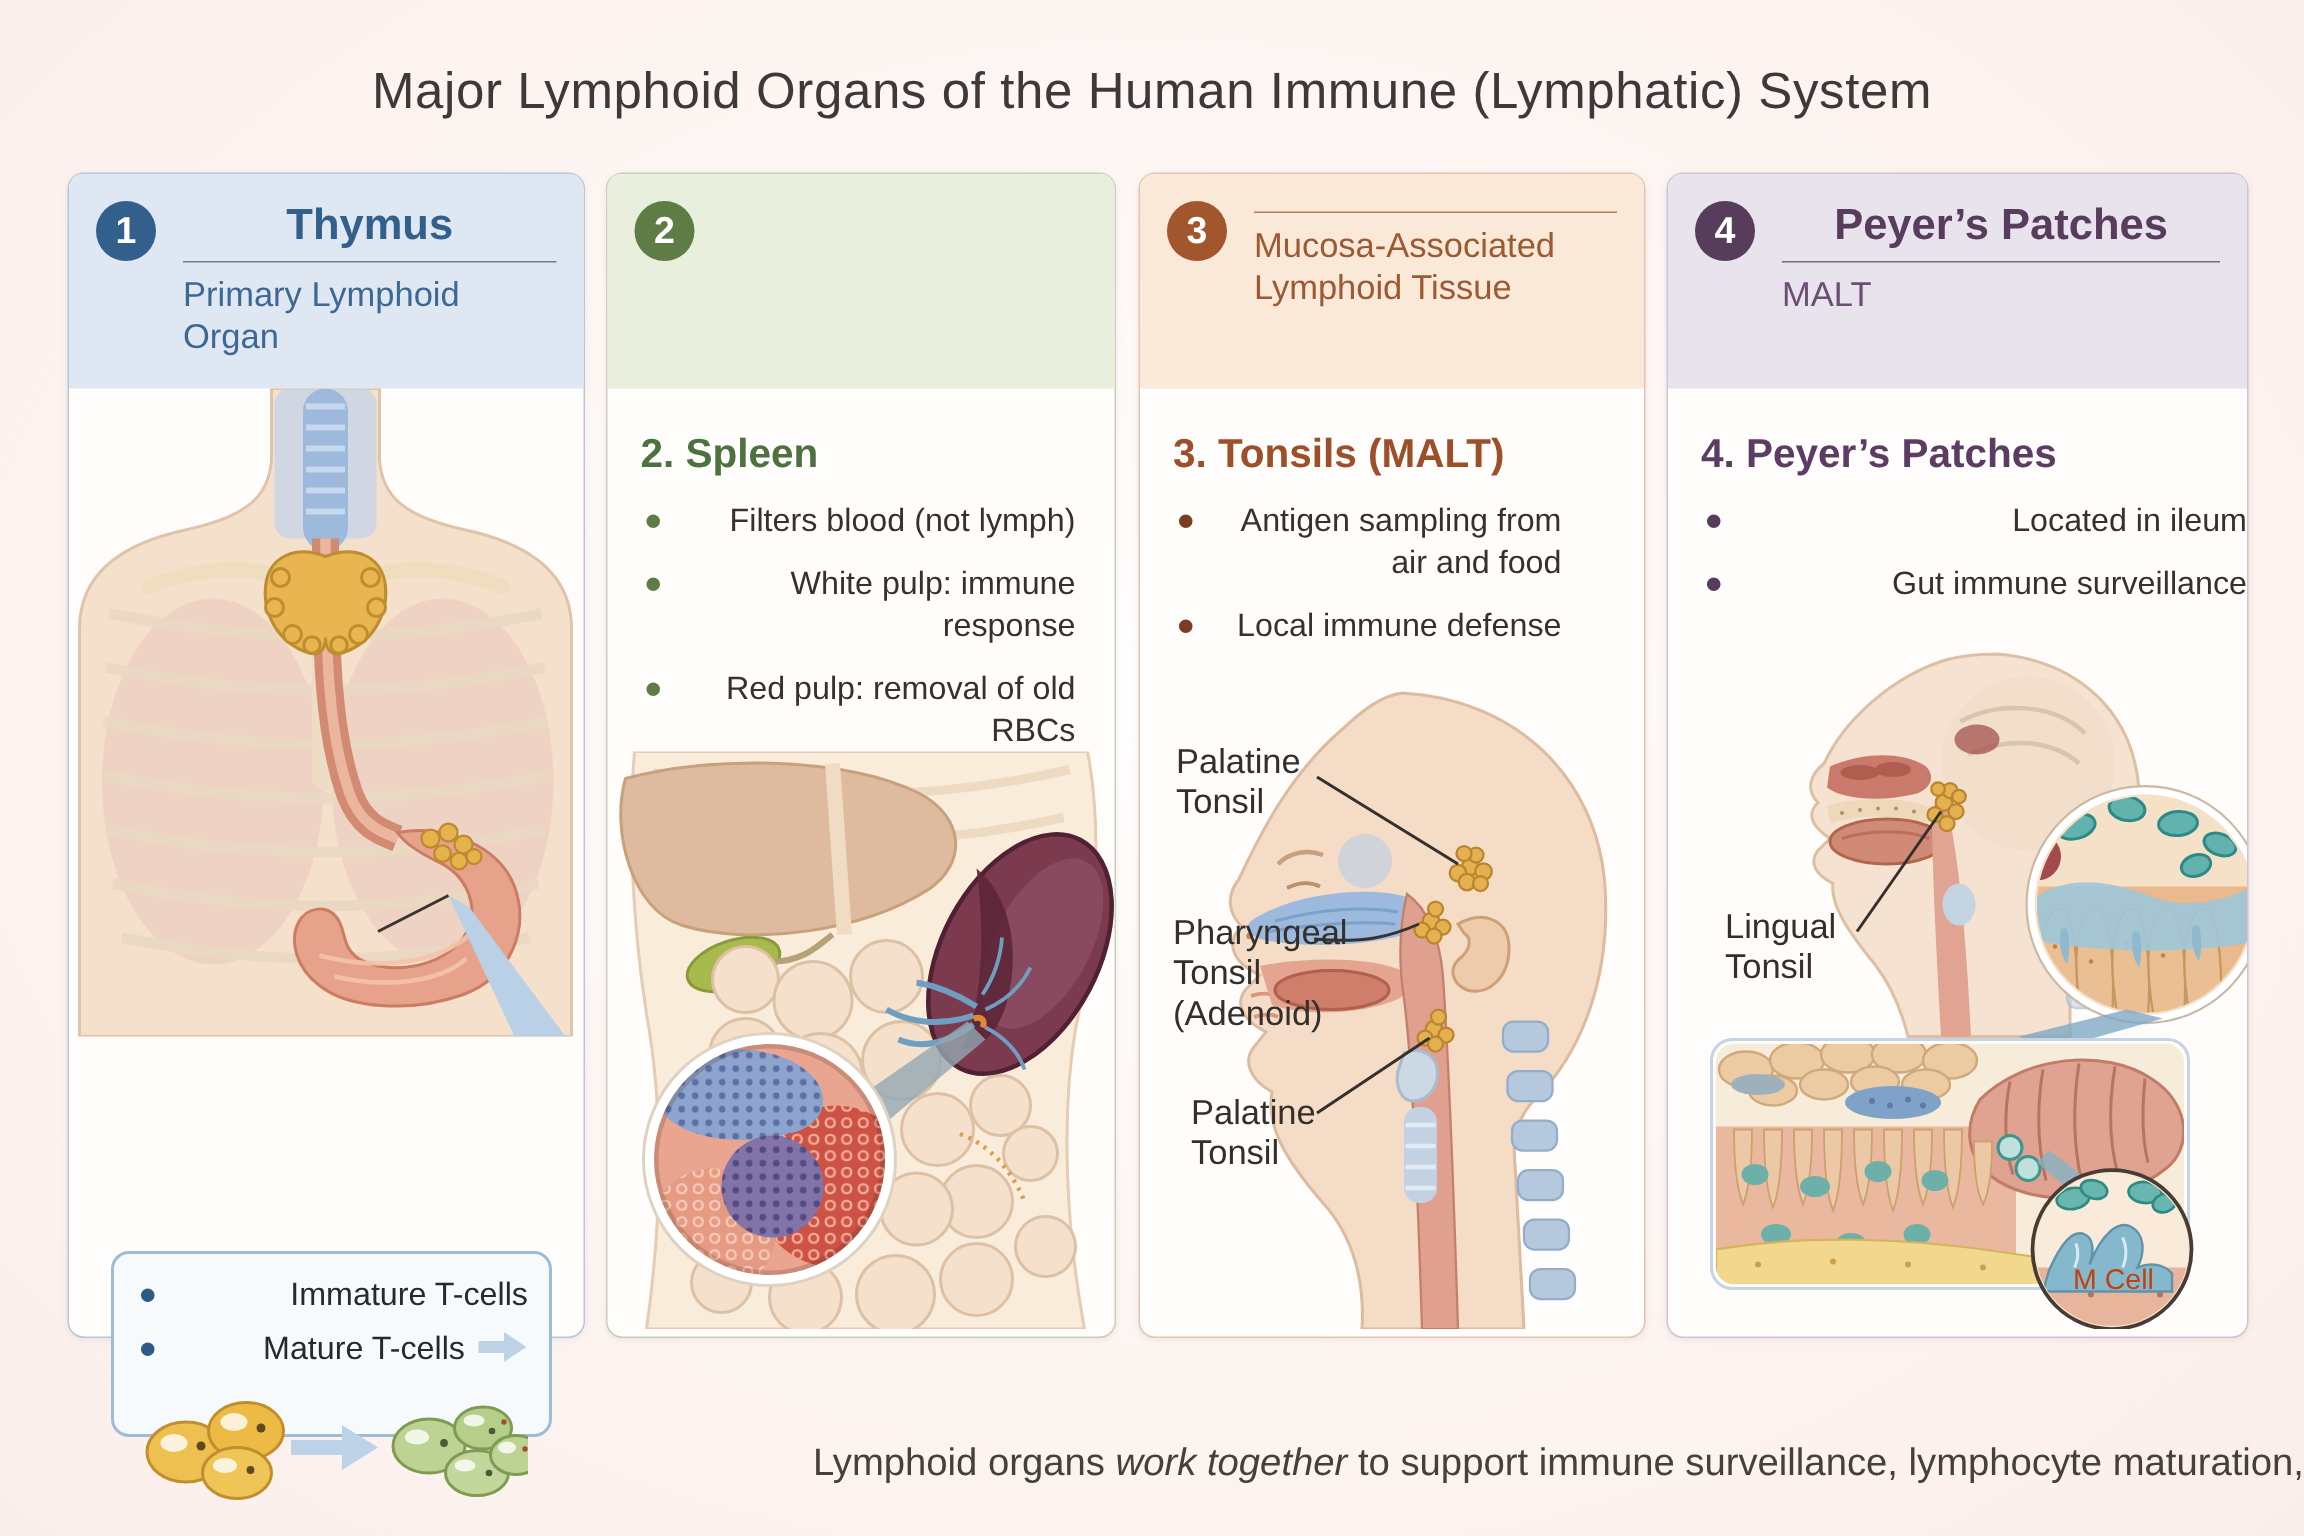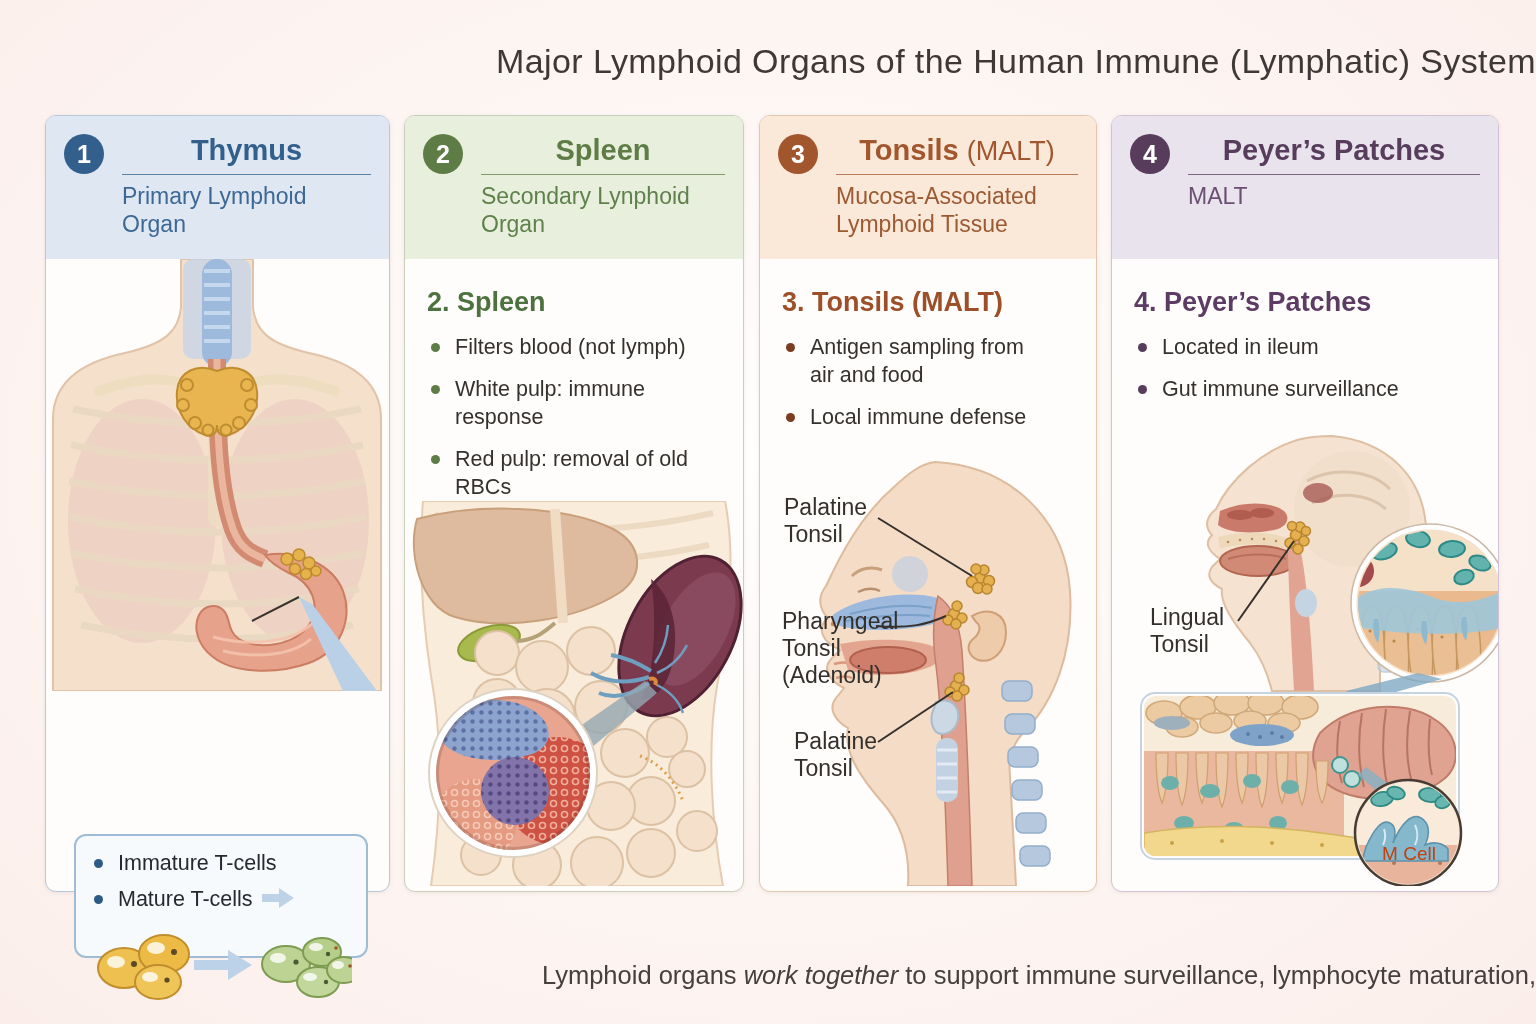--- a/index.html
+++ b/index.html
@@ -3,21 +3,21 @@
 <meta charset="utf-8">
 <style>
   html,body{margin:0;padding:0;}
   body{
     width:1536px;height:1024px;position:relative;overflow:hidden;
     font-family:"Liberation Sans","DejaVu Sans",sans-serif;
     background:radial-gradient(ellipse at 50% 45%, #fffefe 0%, #fdf5f2 55%, #fbeeea 100%);
     color:#363432;
   }
   .page-title{
-    position:absolute;top:42px;left:0;right:0;text-align:right;
+    position:absolute;top:42px;left:0;right:0;text-align:center;
     font-size:34px;font-weight:400;letter-spacing:.4px;color:#3e3837;
   }
   .panel{
     position:absolute;top:115px;height:775px;background:#fffdfb;
     border:1.5px solid var(--border,#ccc);border-radius:11px;
     box-shadow:0 1px 4px rgba(120,90,80,.10);
   }
   .panel-header{
     position:relative;height:143px;background:var(--bg,#eee);
     border-radius:9px 9px 0 0;box-sizing:border-box;padding:16px 18px 0 18px;
@@ -27,21 +27,21 @@
     background:var(--accent,#555);color:#fff;font-size:25px;font-weight:bold;
     display:flex;align-items:center;justify-content:center;
   }
   .head-text{margin-left:58px;padding-top:2px;}
   .panel-title{font-size:29px;font-weight:bold;color:var(--accent,#333);line-height:1.15;text-align:center;}
   .panel-title .suffix{font-weight:400;font-size:27px;}
   .head-divider{border-bottom:1.6px solid var(--accent,#888);opacity:.75;margin-top:7px;}
   .panel-subtitle{font-size:23px;color:var(--subtitle-color,#555);line-height:1.22;padding-top:7px;}
   .panel-body{position:absolute;left:0;right:0;top:143px;bottom:0;}
   .body-heading{font-size:27px;font-weight:bold;color:var(--heading,#444);margin:28px 0 0 22px;}
-  ul.bullets{list-style:none;margin:16px 0 0 24px;padding:0;}
+  ul.bullets{list-style:none;margin:16px 0 0 24px;padding:0;text-align:right;}
   ul.bullets li{
     position:relative;padding-left:26px;font-size:21.5px;line-height:1.3;
     margin-bottom:14px;color:#34312e;
   }
   ul.bullets li::before{
     content:"";position:absolute;left:2px;top:.42em;width:9px;height:9px;border-radius:50%;
     background:var(--bullet,#555);
   }
   .p2 ul.bullets li{max-width:262px;}
   .p3 ul.bullets li{max-width:231px;}
@@ -191,25 +191,20 @@
             <circle cx="260" cy="42" r="1.8"></circle>
           </g>
       </svg>
     </div>
   </div>
 </div>
 
 <div class="panel p2" style="left: 404px; width: 338px; --bg: #e9efdd; --accent: #5e7d46; --subtitle-color: #5f814c; --border: #c8cfba; --bullet: #5e7d46; --heading: #4e7140;">
   <div class="panel-header">
     <div class="num-circle">2</div>
-    <div class="head-text">
-      <div class="panel-title">Spleen</div>
-      <div class="head-divider"></div>
-      <div class="panel-subtitle">Secondary Lynphoid Organ</div>
-    </div>
   </div>
   <div class="panel-body">
     <div class="body-heading">2. Spleen</div>
     <ul class="bullets">
       <li>Filters blood (not lymph)</li>
       <li>White pulp: immune response</li>
       <li>Red pulp: removal of old RBCs</li>
     </ul>
     <svg class="illu" style="left:0;top:242px;" width="338" height="385" viewBox="0 0 338 385">
       <defs>
@@ -293,21 +288,20 @@
         <circle cx="108" cy="272" r="76" fill="none" stroke="rgba(60,30,20,.18)" stroke-width="4"></circle>
       </g>
     </svg>
   </div>
 </div>
 
 <div class="panel p3" style="left: 759px; width: 336px; --bg: #fae8d9; --accent: #a2562d; --subtitle-color: #9c5a33; --border: #e2c6ad; --bullet: #7c3c22; --heading: #9c4f28;">
   <div class="panel-header">
     <div class="num-circle">3</div>
     <div class="head-text">
-      <div class="panel-title"><span>Tonsils</span> <span class="suffix">(MALT)</span></div>
       <div class="head-divider"></div>
       <div class="panel-subtitle">Mucosa-Associated Lymphoid Tissue</div>
     </div>
   </div>
   <div class="panel-body">
     <div class="body-heading">3. Tonsils (MALT)</div>
     <ul class="bullets">
       <li>Antigen sampling from air and food</li>
       <li>Local immune defense</li>
     </ul>

